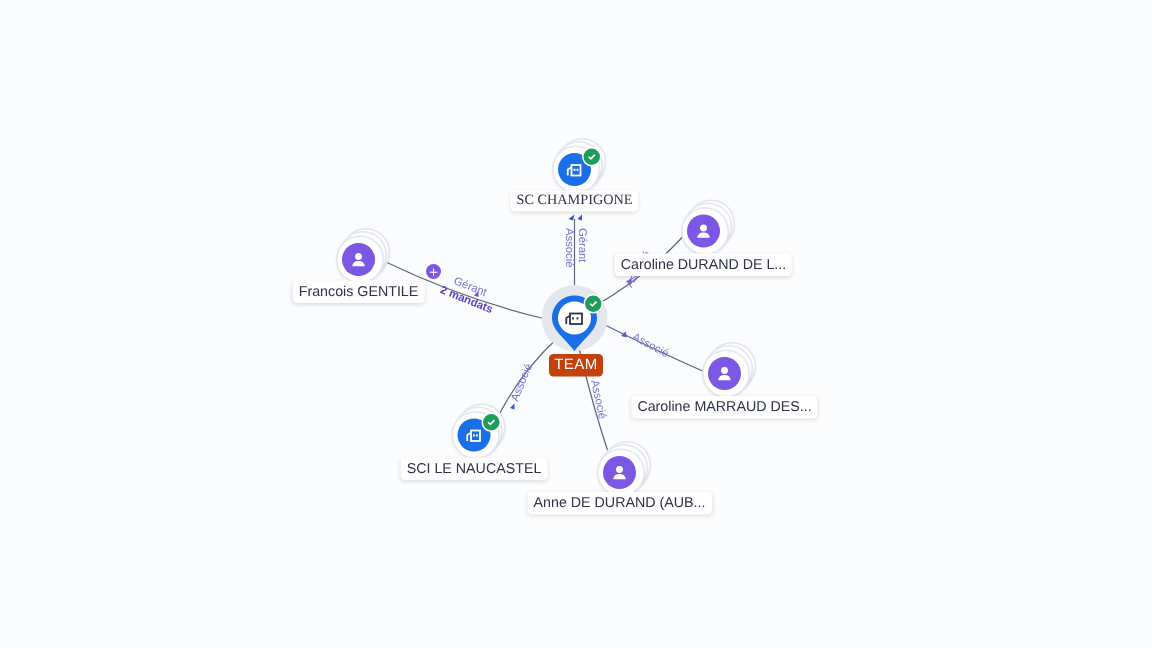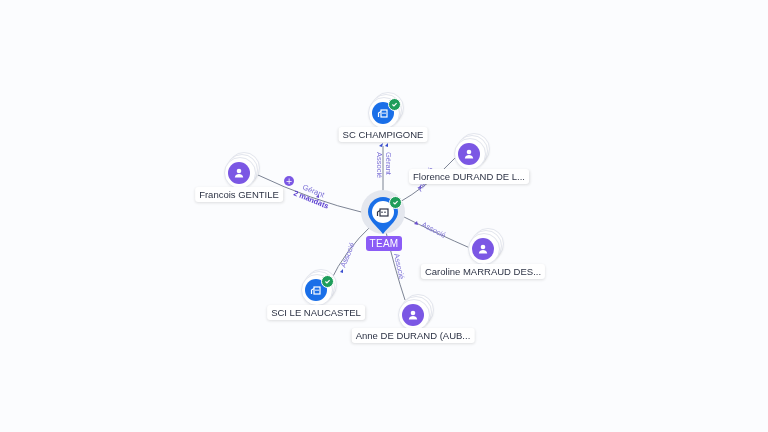--- a/index.html
+++ b/index.html
@@ -5,21 +5,21 @@
   html, body { margin:0; padding:0; }
   body { width:768px; height:432px; background:#fbfcfe; position:relative; overflow:hidden; font-family:"Liberation Sans", sans-serif; }
   #graph { position:absolute; left:0; top:0; width:768px; height:432px; }
   .node { position:absolute; width:0; height:0; }
   .stack { position:absolute; width:30px; height:30px; border-radius:50%; background:#fff; border:1px solid #e3e6ee; box-shadow:0 1px 2px rgba(0,0,0,0.06); }
   .disc { position:absolute; width:22px; height:22px; border-radius:50%; left:-11px; top:-11px; display:flex; align-items:center; justify-content:center; }
   .disc.person { background:#7b57e4; }
   .disc.company { background:#1a6fe8; }
   .check { position:absolute; width:11px; height:11px; border-radius:50%; background:#1e9d5a; border:1px solid #fff; left:5px; top:-15px; display:flex; align-items:center; justify-content:center; }
   .label { position:absolute; white-space:nowrap; font-size:9.5px; color:#2d3345; background:#fff; padding:2px 4px; border-radius:3px; box-shadow:0 1px 3px rgba(0,0,0,0.12); transform:translateX(-50%); }
-  .center-label { position:absolute; left:366px; top:236px; width:36px; height:15px; background:#8b5cf6; color:#fff; font-size:10px; border-radius:3px; display:flex; align-items:center; justify-content:center; letter-spacing:0.3px; }
+  .center-label { position:absolute; left:366px; top:236px; width:36px; height:15px; background:#c2410c; color:#fff; font-size:10px; border-radius:3px; display:flex; align-items:center; justify-content:center; letter-spacing:0.3px; }
   .edge-label { font-size:7.5px; fill:#7b6fd6; font-family:"Liberation Sans", sans-serif; }
   .edge-label-strong { font-size:7.5px; fill:#5b3fd0; font-weight:bold; font-family:"Liberation Sans", sans-serif; }
 </style>
 </head>
 <body>
 
 <svg id="graph" viewBox="0 0 768 432">
 
   <path d="M383 196 L383 146" stroke="#5c6478" stroke-width="0.8" fill="none"></path>
   <path d="M395 205 Q430 185 455 158" stroke="#5c6478" stroke-width="0.8" fill="none"></path>
@@ -79,34 +79,34 @@
         <path d="M1.5 10 L1.5 6 L4 4.5"></path>
         <line x1="6" y1="5.5" x2="6" y2="7"></line>
         <line x1="8" y1="5.5" x2="8" y2="7"></line>
       </svg>
   </div>
   <div class="check">
     <svg width="7" height="7" viewBox="0 0 10 10">
         <path d="M2 5 L4.2 7 L8 3" stroke="#fff" stroke-width="1.6" fill="none"></path>
       </svg>
   </div>
-  <div class="label" style="left:0;top:14px;">SC CHAMPIGONE</div>
+  <div class="label" style="left:0;top:14px;font-family:Liberation Serif, serif;">SC CHAMPIGONE</div>
 </div>
 
 <div class="node" style="left:469px;top:154px;">
   <div class="stack" style="left:-11px;top:-21px;"></div>
   <div class="stack" style="left:-13px;top:-19px;"></div>
   <div class="stack" style="left:-15px;top:-16px;"></div>
   <div class="disc person">
     <svg width="12" height="12" viewBox="0 0 12 12" fill="#fff">
         <circle cx="6" cy="4" r="2.3"></circle>
         <path d="M1.8 10.5 C2.2 7.8 4 7 6 7 C8 7 9.8 7.8 10.2 10.5 Z"></path>
       </svg>
   </div>
-  <div class="label" style="left:0;top:15px;">Florence DURAND DE L...</div>
+  <div class="label" style="left:0;top:15px;">Caroline DURAND DE L...</div>
 </div>
 
 <div class="node" style="left:483px;top:249px;">
   <div class="stack" style="left:-11px;top:-21px;"></div>
   <div class="stack" style="left:-13px;top:-19px;"></div>
   <div class="stack" style="left:-15px;top:-16px;"></div>
   <div class="disc person">
     <svg width="12" height="12" viewBox="0 0 12 12" fill="#fff">
         <circle cx="6" cy="4" r="2.3"></circle>
         <path d="M1.8 10.5 C2.2 7.8 4 7 6 7 C8 7 9.8 7.8 10.2 10.5 Z"></path>

